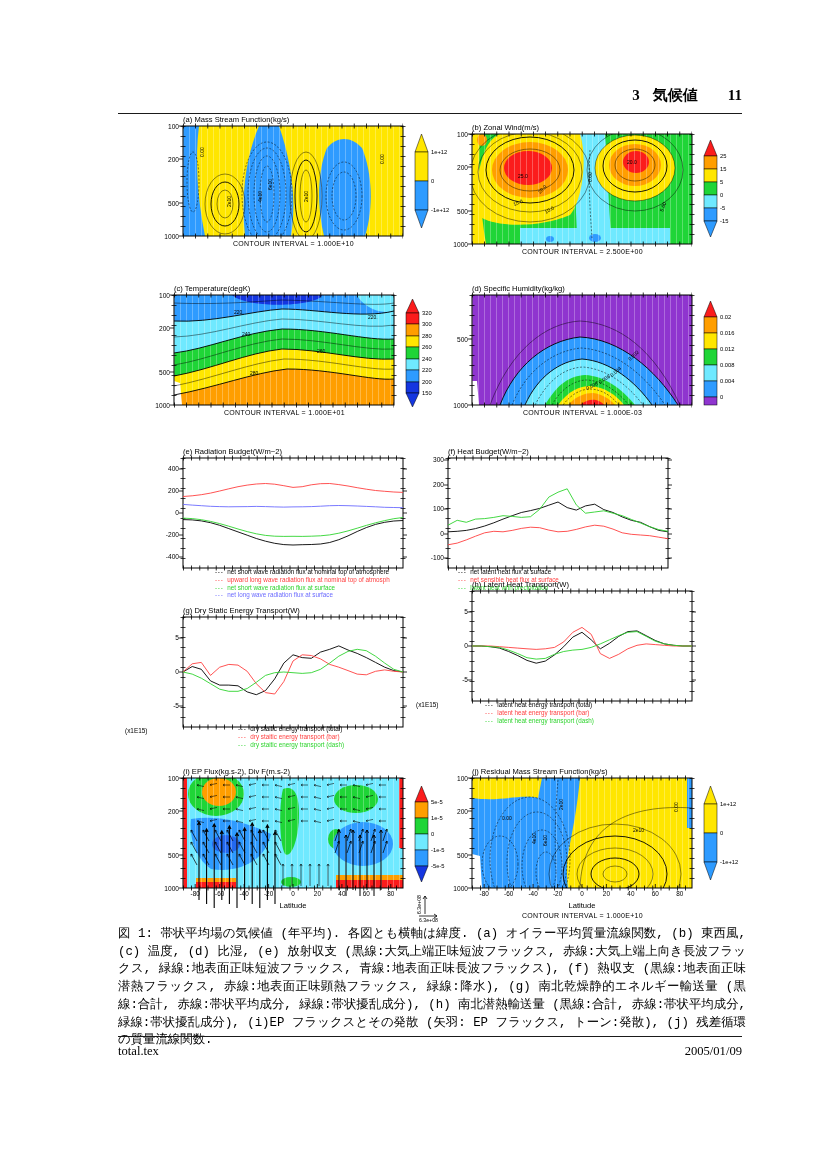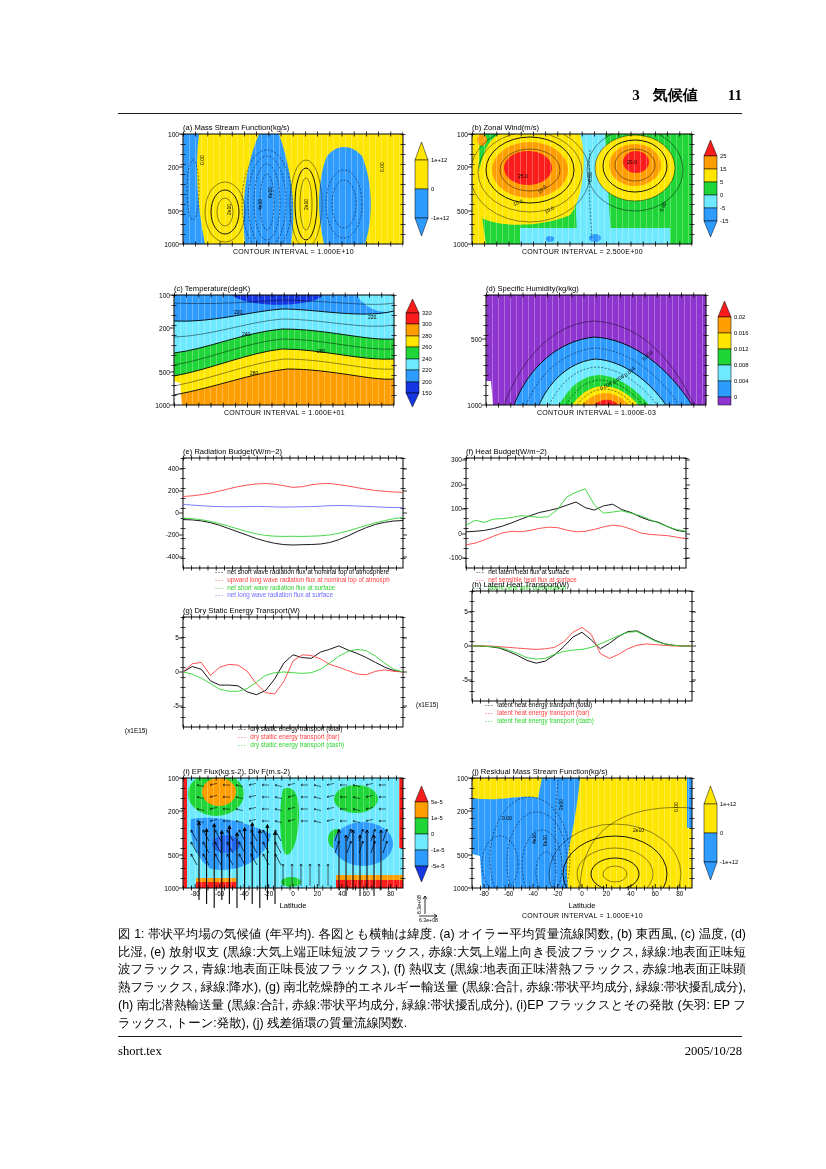--- a/index.html
+++ b/index.html
@@ -29,21 +29,21 @@
   .ctrb{fill:none;stroke:#000;stroke-width:.9}
   .ctrd{fill:none;stroke:#000;stroke-width:.5;stroke-dasharray:2 1.6}
   .c-yellow{fill:#ffe600}.c-blue{fill:#2e9bff}.c-cyan{fill:#6fe9ff}.c-green{fill:#1fd537}
   .c-orange{fill:#ff9e00}.c-red{fill:#fb1c1c}.c-dblue{fill:#1536e0}.c-purple{fill:#8f35cf}.c-white{fill:#fff}
   .note{position:absolute;left:0;top:128px;width:305px;text-align:center;font-size:7px;
         font-family:"Liberation Sans",sans-serif;letter-spacing:.3px;white-space:nowrap}
   .legend{position:absolute;font-family:"Liberation Sans",sans-serif;font-size:6.3px;line-height:7.8px;white-space:nowrap}
   .lgdash{letter-spacing:-.5px;margin-right:5px}
   .unitlab{position:absolute;font-family:"Liberation Sans",sans-serif;font-size:6.4px;white-space:nowrap}
   .capt{position:absolute;left:118px;top:926px;width:628px;font-size:12.4px;line-height:1.43;
-        text-align:justify;font-family:Liberation Sans, sans-serif}
+        text-align:justify;font-family:Liberation Mono, monospace}
   .ftr{position:absolute;left:118px;top:1036px;width:624px;border-top:1.3px solid #1a1a1a;
        padding-top:7px;display:flex;justify-content:space-between;font-size:12.6px}
 </style>
 </head>
 <body>
 
 <svg width="0" height="0" style="position:absolute" aria-hidden="true">
   <defs>
     <clipPath id="pclip">
         <rect x="42" y="14" width="220" height="110"></rect>
@@ -51,21 +51,21 @@
     <pattern id="vstripes" width="6" height="6" patternUnits="userSpaceOnUse">
       <line x1="0.5" y1="0" x2="0.5" y2="6" stroke="#ffffff" stroke-width="0.7" opacity="0.38"></line>
     </pattern>
   </defs>
 </svg>
 
 <div class="hdr">
   <span class="sp1">3</span><span>気候値</span><span class="sp2">11</span>
 </div>
 
-<div class="cell" style="left:141px;top:120px">
+<div class="cell" style="left:141px;top:112px">
   <svg width="312" height="158" viewBox="0 0 312 158">
     <text class="ptitle" x="42" y="10">(a) Mass Stream Function(kg/s)</text>
     <g clip-path="url(#pclip)">
       <rect x="42" y="14" width="220" height="110" class="c-yellow"></rect>
       <path class="c-blue" d="M42,14 L58,14 C54,45 56,85 64,124 L42,124 Z"></path>
       <path class="c-blue" d="M118,14 C104,46 100,86 104,124 L150,124 C156,88 150,48 138,14 Z"></path>
       <path class="c-blue" d="M186,36 C176,60 176,95 183,124 L224,124 C233,95 231,60 221,36 C210,24 196,24 186,36 Z"></path>
       <rect x="42" y="14" width="220" height="110" fill="url(#vstripes)"></rect>
       <ellipse class="ctr" cx="84" cy="92" rx="8" ry="14"></ellipse>
       <ellipse class="ctrb" cx="84" cy="92" rx="14" ry="22"></ellipse>
@@ -227,21 +227,21 @@
       <text class="cblab" x="290" y="68">260</text>
       <text class="cblab" x="290" y="80">240</text>
       <text class="cblab" x="290" y="91">220</text>
       <text class="cblab" x="290" y="103">200</text>
       <text class="cblab" x="290" y="114">150</text>
     </g>
   </svg>
   <div class="note">CONTOUR INTERVAL = 1.000E+01</div>
 </div>
 
-<div class="cell" style="left:444px;top:281px">
+<div class="cell" style="left:430px;top:281px">
   <svg width="312" height="158" viewBox="0 0 312 158">
     <text class="ptitle" x="42" y="10">(d) Specific Humidity(kg/kg)</text>
     <g clip-path="url(#pclip)">
       <rect x="42" y="14" width="220" height="110" class="c-purple"></rect>
       <path class="c-blue" d="M70,124 C85,85 115,60 150,56 C190,58 225,88 248,124 Z"></path>
       <path class="c-cyan" d="M95,124 C108,95 130,80 152,78 C180,80 205,100 222,124 Z"></path>
       <path class="c-green" d="M115,124 C128,102 140,95 155,94 C175,95 192,108 205,124 Z"></path>
       <path class="c-yellow" d="M128,124 C138,110 150,105 160,105 C175,106 186,114 194,124 Z"></path>
       <path class="c-orange" d="M138,124 C146,115 155,112 163,112 C172,113 180,118 185,124 Z"></path>
       <path class="c-red" d="M150,124 C155,119 162,118 166,119 C170,120 173,122 174,124 Z"></path>
@@ -306,21 +306,21 @@
       <polyline points="42.0,60.4 51.2,61.1 60.3,61.7 69.5,62.3 78.7,62.6 87.8,62.8 97.0,62.7 106.2,62.6 115.3,62.4 124.5,62.6 133.7,62.9 142.8,63.1 152.0,62.9 161.2,62.8 170.3,62.6 179.5,62.2 188.7,61.7 197.8,61.5 207.0,61.7 216.2,62.0 225.3,62.4 234.5,62.8 243.7,63.3 252.8,63.5 262.0,63.7" fill="none" stroke="#6b6bff" stroke-width="0.9" stroke-linejoin="round"></polyline>
     </svg>
   <div class="legend" style="left:74px;top:124px">
     <div><span class="lgdash" style="color: rgb(0, 0, 0);">- - -</span><span style="color: rgb(0, 0, 0);">net short wave radiation flux at nominal top of atmosphere</span></div>
     <div><span class="lgdash" style="color: rgb(255, 64, 64);">- - -</span><span style="color: rgb(255, 64, 64);">upward long wave radiation flux at nominal top of atmosph</span></div>
     <div><span class="lgdash" style="color: rgb(47, 212, 47);">- - -</span><span style="color: rgb(47, 212, 47);">net short wave radiation flux at surface</span></div>
     <div><span class="lgdash" style="color: rgb(107, 107, 255);">- - -</span><span style="color: rgb(107, 107, 255);">net long wave radiation flux at surface</span></div>
   </div>
 </div>
 
-<div class="cell" style="left:424px;top:444px">
+<div class="cell" style="left:406px;top:444px">
   <svg width="312" height="158" viewBox="0 0 312 158">
     <text class="ptitle" x="42" y="10">(f) Heat Budget(W/m~2)</text>
     <path class="tkh" d="M42,14 H262"></path>
       <path class="tkh" d="M42,124 H262"></path>
     <path class="tkv" d="M42,14 V124"></path>
       <path class="tkv" d="M262,14 V124"></path>
     <rect x="42" y="14" width="220" height="110" class="pbox"></rect>
     <path class="mj" d="M38 16H42 M38 41H42 M38 65H42 M38 90H42 M38 114H42 M262 16H266 M262 41H266 M262 65H266 M262 90H266 M262 114H266"></path>
     <text class="tlab" x="38" y="18" text-anchor="end">300</text>
     <text class="tlab" x="38" y="43" text-anchor="end">200</text>
@@ -629,15 +629,15 @@
       <text class="cblab" x="290" y="71">0</text>
       <text class="cblab" x="290" y="100">-1e+12</text>
     </g>
   </svg>
   <div class="note" style="top:148px">CONTOUR INTERVAL = 1.000E+10</div>
 </div>
 
 <div class="capt">図 1: 帯状平均場の気候値 (年平均). 各図とも横軸は緯度. (a) オイラー平均質量流線関数, (b) 東西風, (c) 温度, (d) 比湿, (e) 放射収支 (黒線:大気上端正味短波フラックス, 赤線:大気上端上向き長波フラックス, 緑線:地表面正味短波フラックス, 青線:地表面正味長波フラックス), (f) 熱収支 (黒線:地表面正味潜熱フラックス, 赤線:地表面正味顕熱フラックス, 緑線:降水), (g) 南北乾燥静的エネルギー輸送量 (黒線:合計, 赤線:帯状平均成分, 緑線:帯状擾乱成分), (h) 南北潜熱輸送量 (黒線:合計, 赤線:帯状平均成分, 緑線:帯状擾乱成分), (i)EP フラックスとその発散 (矢羽: EP フラックス, トーン:発散), (j) 残差循環の質量流線関数.</div>
 
 <div class="ftr">
-  <span>short.tex</span>
-  <span>2005/10/28</span>
+  <span>total.tex</span>
+  <span>2005/01/09</span>
 </div>
 
 </body></html>

